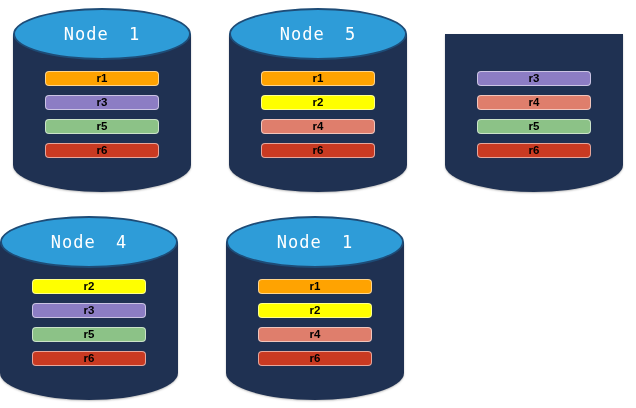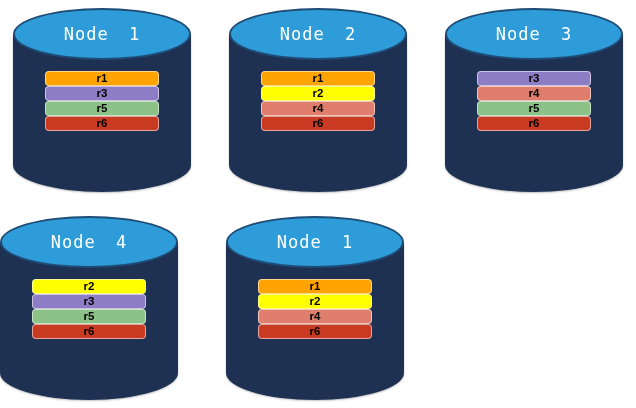--- a/index.html
+++ b/index.html
@@ -70,20 +70,21 @@
     white-space: pre;
   }
   .replica-list {
     position: absolute;
     top: 63px;
     left: 0;
     right: 0;
     display: flex;
     flex-direction: column;
     align-items: center;
+    gap: 9px;
   }
   .replica-bar {
     box-sizing: border-box;
     width: 114px;
     height: 15px;
     border-radius: 4px;
     border: 1px solid rgba(255,255,255,0.55);
     display: flex;
     align-items: center;
     justify-content: center;
@@ -108,35 +109,32 @@
           <div class="replica-bar" style="background: rgb(255, 163, 1);">r1</div>
           <div class="replica-bar" style="background: rgb(140, 125, 196);">r3</div>
           <div class="replica-bar" style="background: rgb(140, 194, 135);">r5</div>
           <div class="replica-bar" style="background: rgb(201, 58, 34);">r6</div>
         </div>
   </div>
 
   <div class="cylinder">
     <div class="cyl-body"></div>
     <div class="cyl-top">
-      <span class="node-title">Node 2</span>
+      <span class="node-title">Node 5</span>
     </div>
     <div class="replica-list">
           <div class="replica-bar" style="background: rgb(255, 163, 1);">r1</div>
           <div class="replica-bar" style="background: rgb(255, 255, 0);">r2</div>
           <div class="replica-bar" style="background: rgb(223, 126, 108);">r4</div>
           <div class="replica-bar" style="background: rgb(201, 58, 34);">r6</div>
         </div>
   </div>
 
   <div class="cylinder">
     <div class="cyl-body"></div>
-    <div class="cyl-top">
-      <span class="node-title">Node 3</span>
-    </div>
     <div class="replica-list">
           <div class="replica-bar" style="background: rgb(140, 125, 196);">r3</div>
           <div class="replica-bar" style="background: rgb(223, 126, 108);">r4</div>
           <div class="replica-bar" style="background: rgb(140, 194, 135);">r5</div>
           <div class="replica-bar" style="background: rgb(201, 58, 34);">r6</div>
         </div>
   </div>
 </div>
   <div class="row row-2">
   <div class="cylinder">

